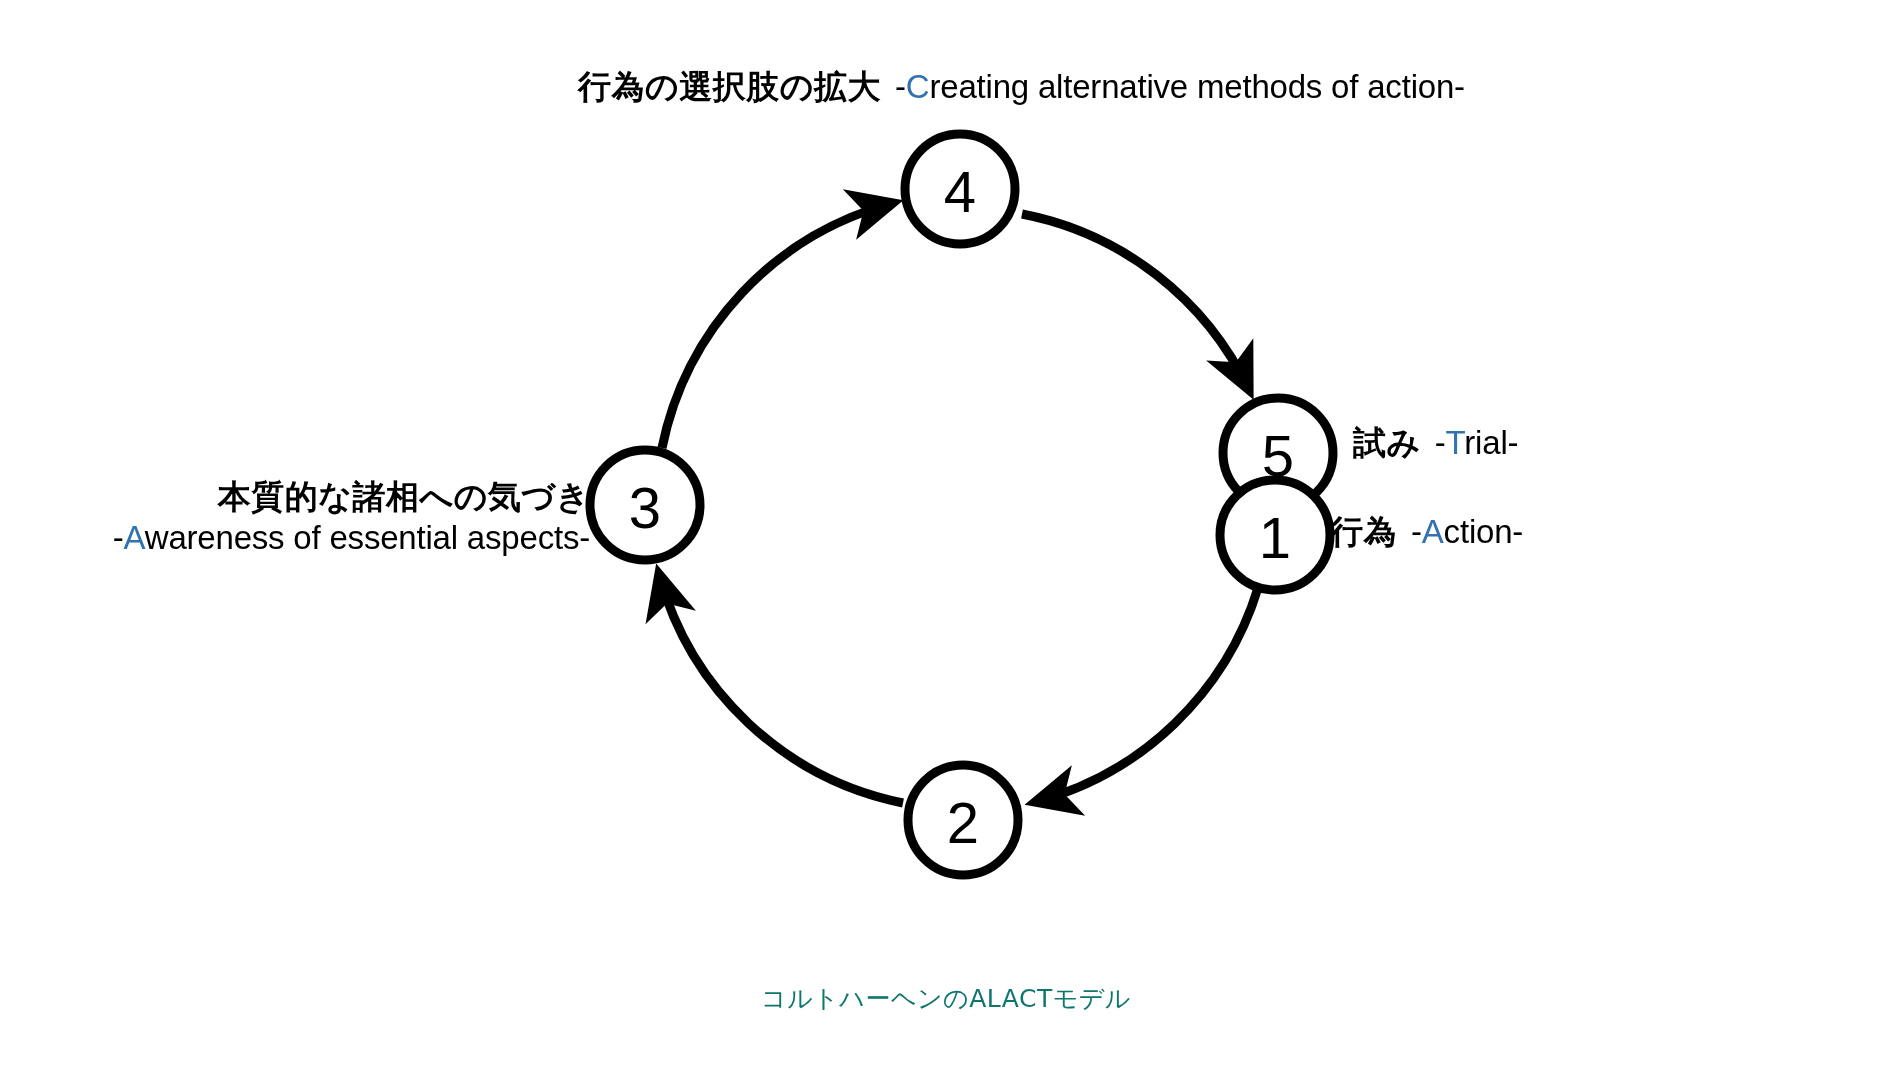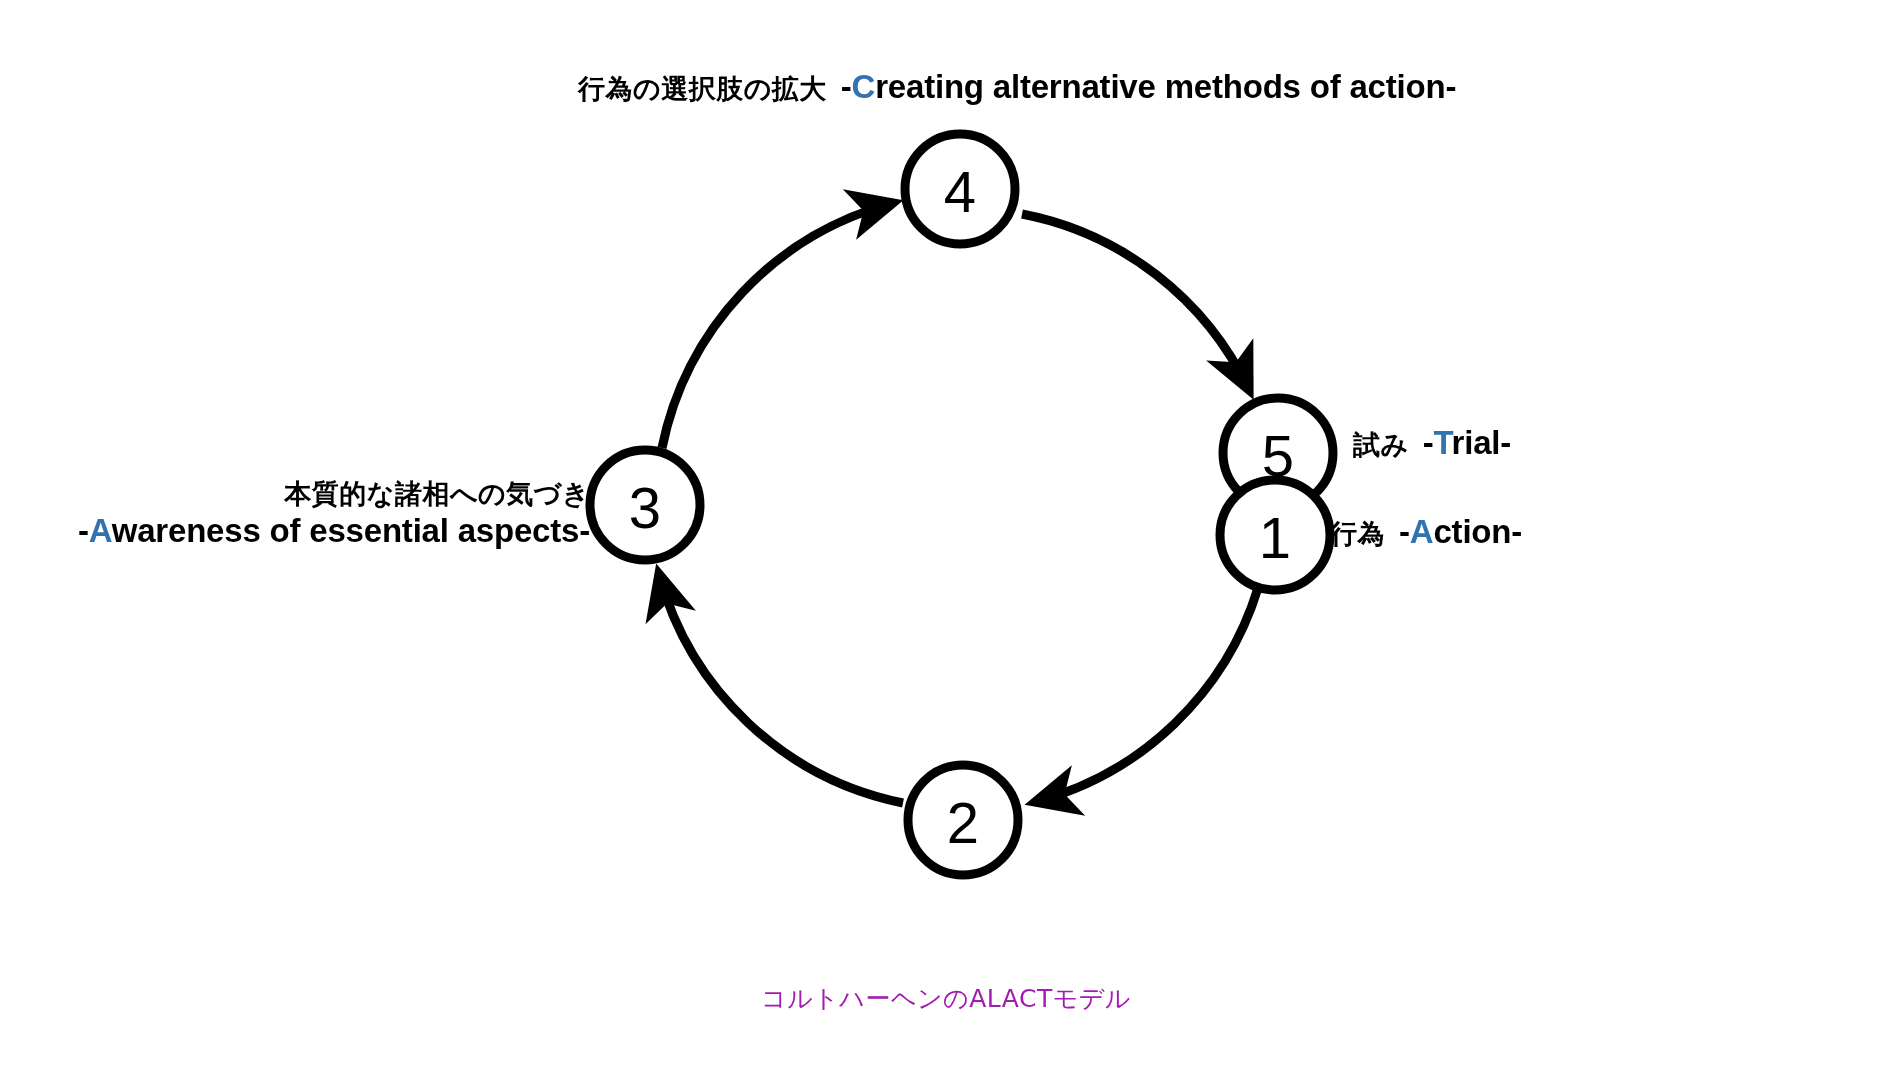--- a/index.html
+++ b/index.html
@@ -36,26 +36,26 @@
     dominant-baseline: central;
   }
   .lbl {
     position: absolute;
     white-space: nowrap;
     line-height: 1.18;
   }
   .jp {
     font-family: "DejaVu Sans", "Liberation Sans", sans-serif;
     font-weight: bold;
-    font-size: 27px;
+    font-size: 33px;
     letter-spacing: 0.5px;
   }
   .en {
     font-family: "Liberation Sans", sans-serif;
-    font-weight: bold;
+    font-weight: normal;
     font-size: 33px;
     letter-spacing: -0.2px;
   }
   .accent {
     color: #3272B0;
   }
   .gap { display: inline-block; width: 14px; }
 
   
   #label-creating {
@@ -83,21 +83,21 @@
   }
   #caption {
     position: absolute;
     left: 0;
     top: 982px;
     width: 1892px;
     text-align: center;
     font-family: "DejaVu Sans", "Liberation Sans", sans-serif;
     font-size: 25px;
     font-weight: 400;
-    color: #a21caf;
+    color: #0f766e;
     letter-spacing: 0.5px;
   }
 </style>
 </head>
 <body>
 
 <div id="stage">
 
   <svg id="cycle-svg" viewBox="0 0 1892 1066">
     <defs>

